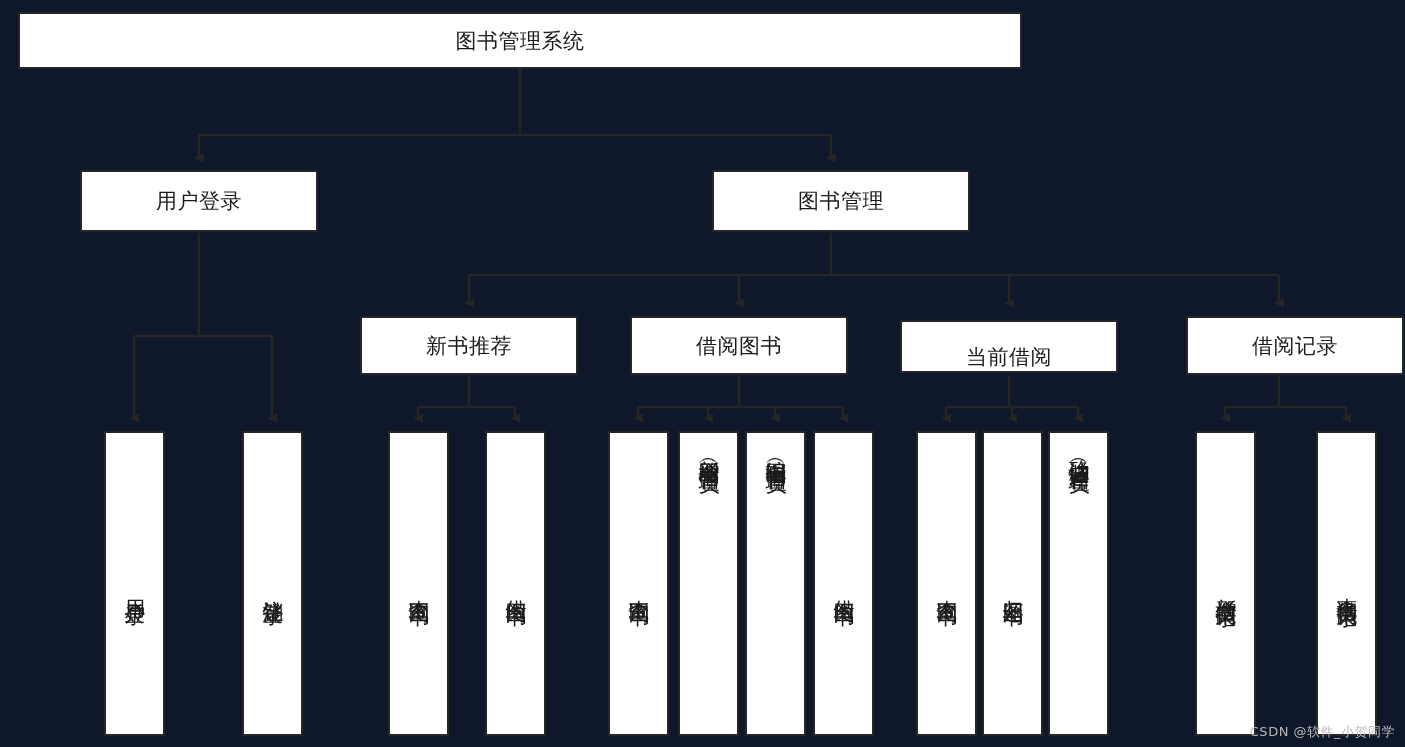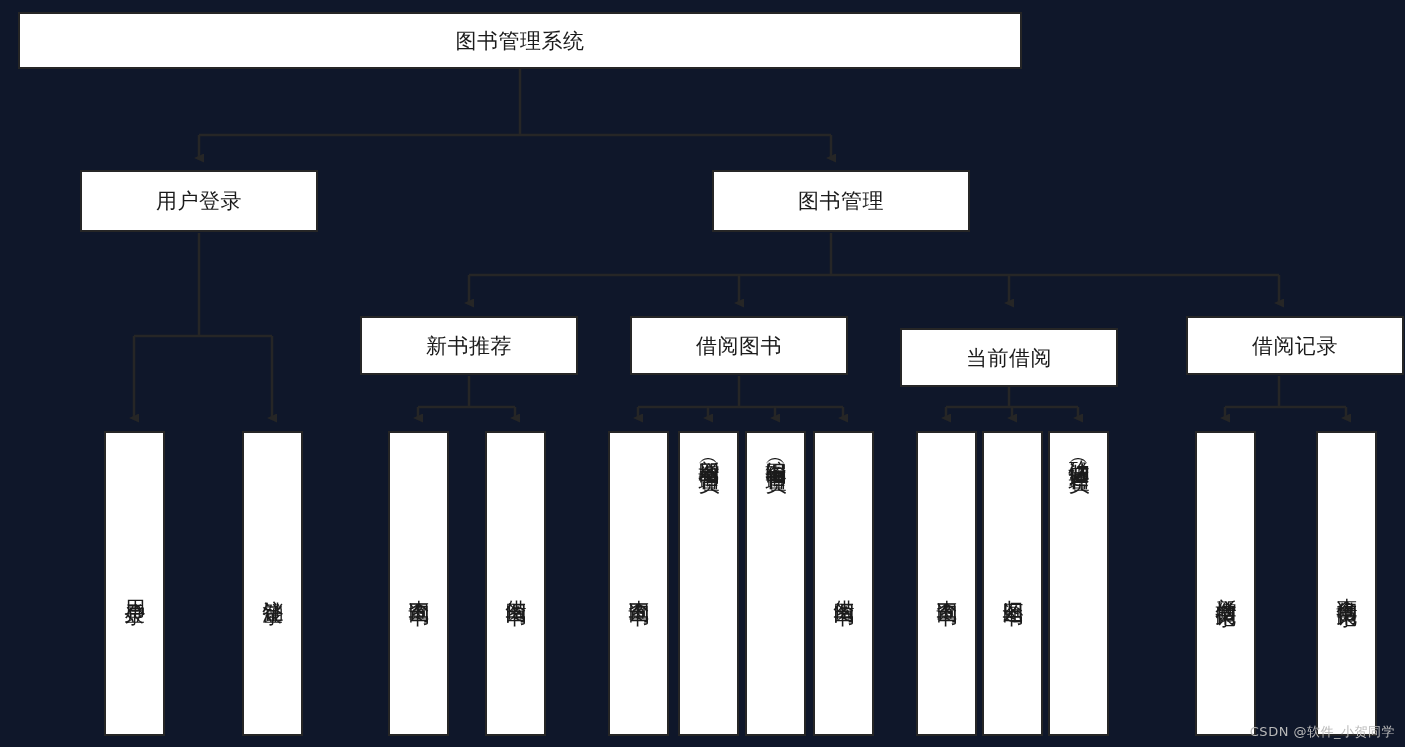--- a/index.html
+++ b/index.html
@@ -135,21 +135,21 @@
   <div class="node h" style="left:712px; top:170px; width:258px; height:62px;font-family:Liberation Serif, serif;">
     <span>图书管理</span>
   </div>
 
   <div class="node h" style="left:360px; top:316px; width:218px; height:59px;">
     <span>新书推荐</span>
   </div>
   <div class="node h" style="left:630px; top:316px; width:218px; height:59px;">
     <span>借阅图书</span>
   </div>
-  <div class="node h" style="left:900px; top:328px; width:218px; height:59px;">
+  <div class="node h" style="left:900px; top:320px; width:218px; height:53px;align-items:flex-end;">
     <span>当前借阅</span>
   </div>
   <div class="node h" style="left:1170px; top:316px; width:218px; height:59px;margin-left:16px;">
     <span>借阅记录</span>
   </div>
 
   <div class="node leaf" style="left:104px; top:431px; width:61px; height:305px;">
     <div class="vwrap">
       <span class="vtext">用户登录</span>
     </div>

